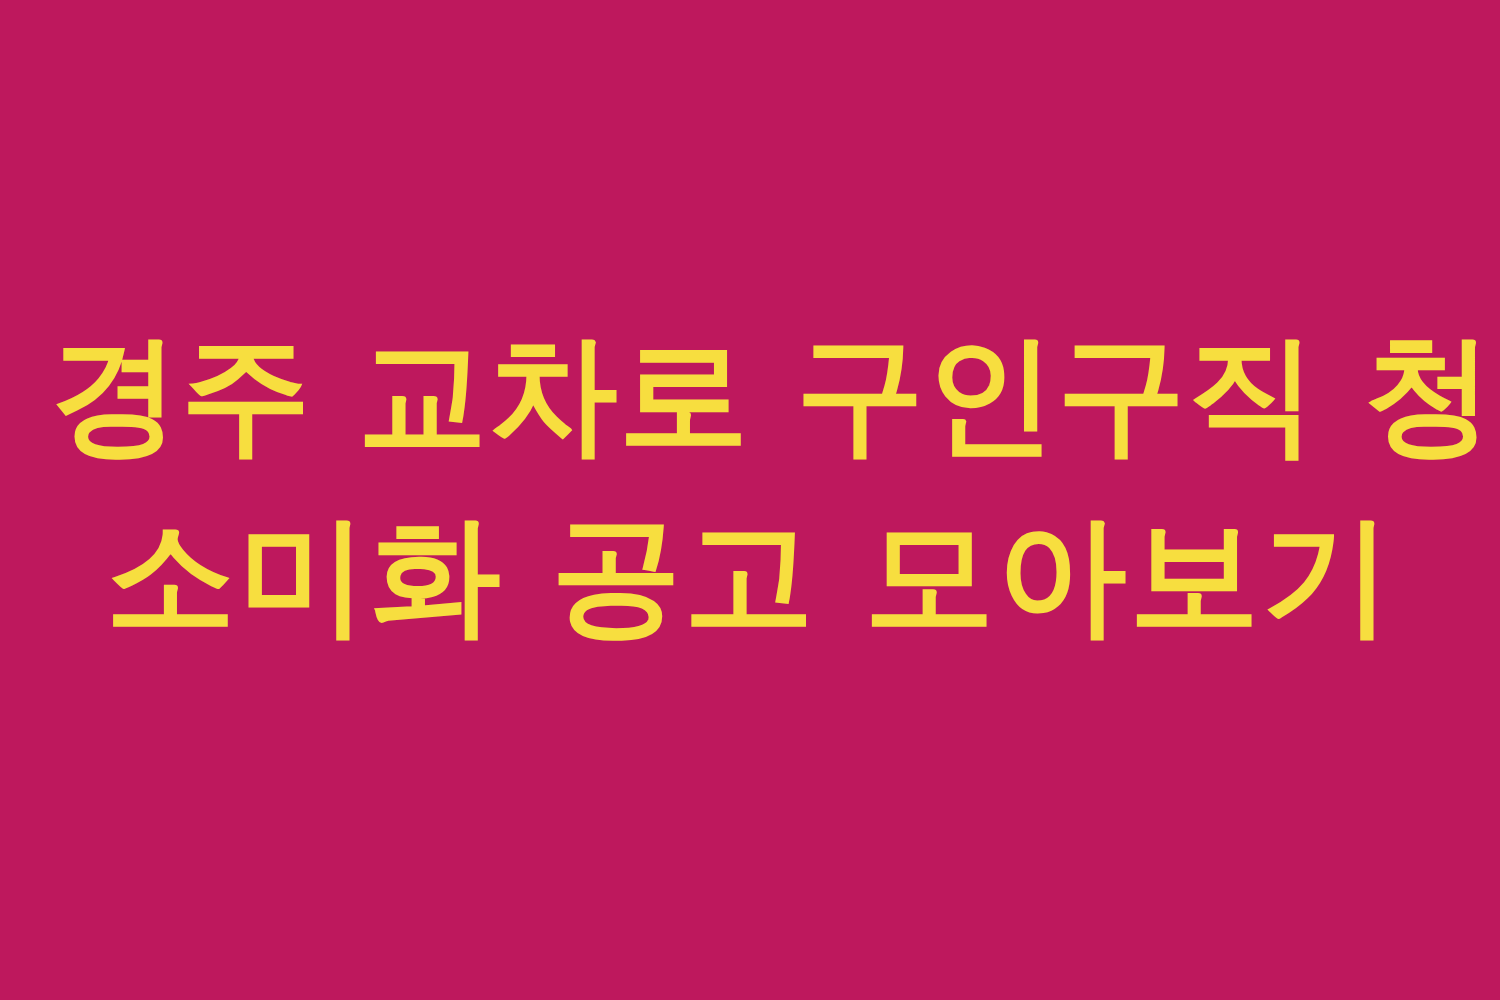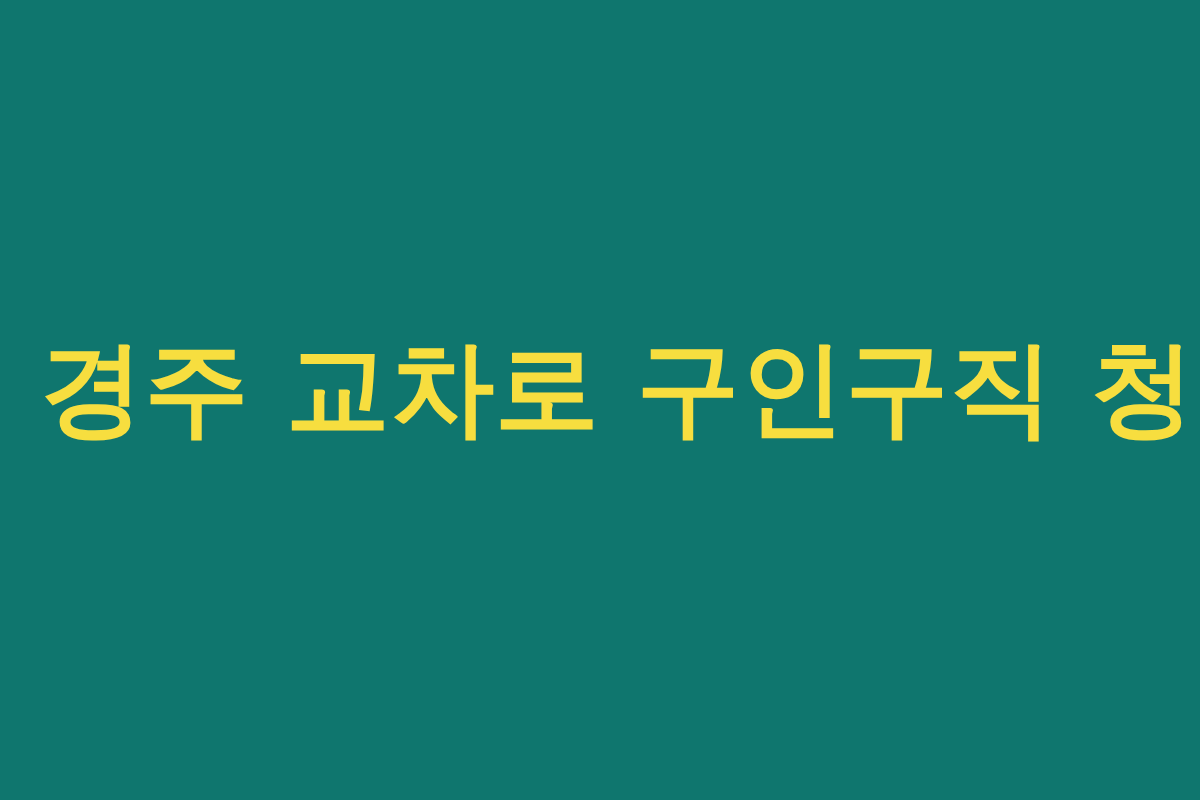--- a/index.html
+++ b/index.html
@@ -46,17 +46,18 @@
     white-space: nowrap;
   }
 
   
   #headline .line-1 { letter-spacing: 0.005em; }
   #headline .line-2 { letter-spacing: 0.02em; }
 </style>
 </head>
 <body>
 
-<div id="banner" style="background: #0f766e;">
+<div id="banner" style="background: #be185d;">
   <div id="headline" style="color: rgb(247, 222, 63);">
     <span class="line line-1">경주 교차로 구인구직 청</span>
+    <span class="line line-2">소미화 공고 모아보기</span>
   </div>
 </div>
 
 </body></html>

